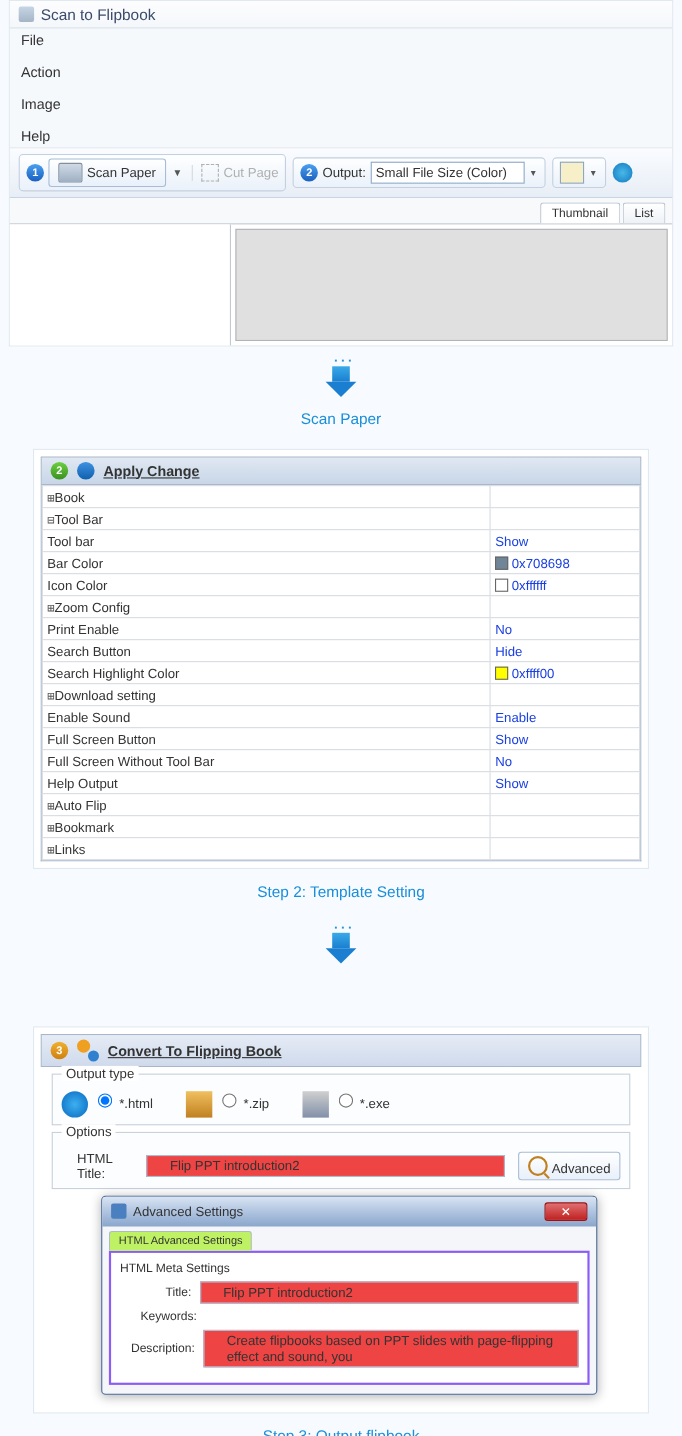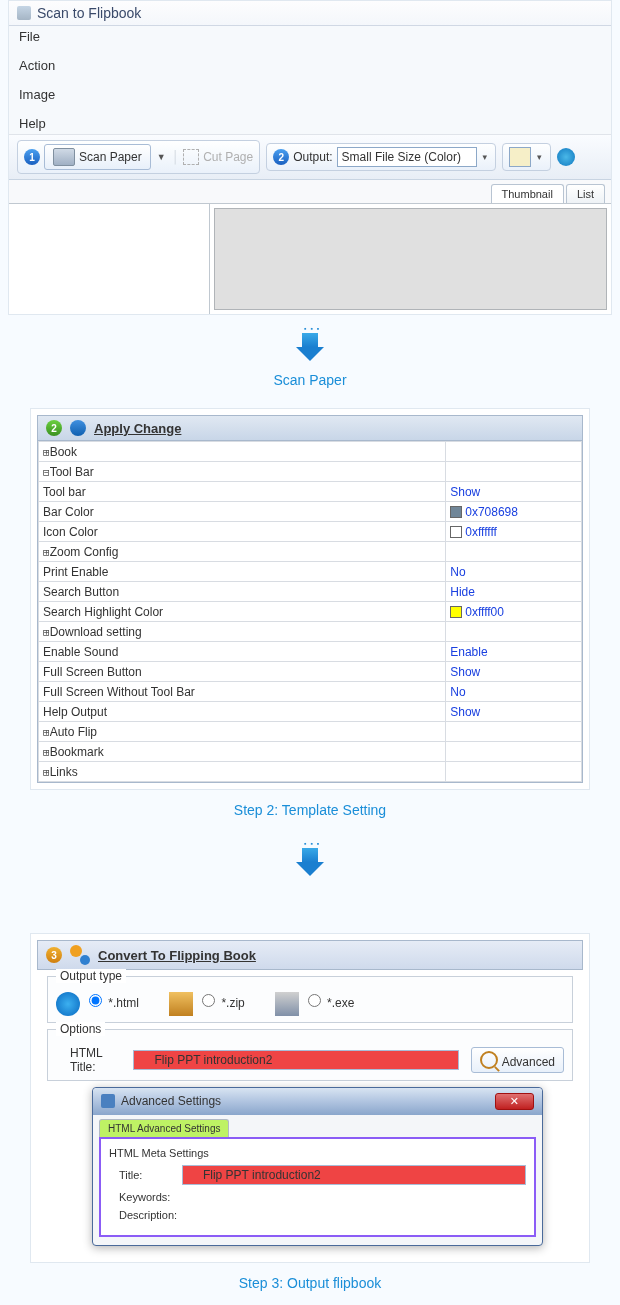--- a/index.html
+++ b/index.html
@@ -58,21 +58,21 @@
 .input-line { border:1px solid #a8bcd6; padding:2px 20px; font-size:12px; background:#ef4444; display:inline-block; }
 .adv-btn { display:inline-flex; align-items:flex-end; gap:4px; border:1px solid #a8bcd6; border-radius:3px; padding:3px 8px; background:linear-gradient(#fff,#e8f0fa); }
 .magnify-icon { width:14px; height:14px; border:2px solid #c08020; border-radius:50%; position:relative; }
 .magnify-icon::after { content:''; position:absolute; width:6px; height:2px; background:#c08020; transform:rotate(45deg); bottom:-3px; right:-4px; }
 .dialog { position:relative; border:1px solid #4a6a9a; border-radius:4px; margin:6px 40px 10px 55px; box-shadow:0 2px 10px rgba(0,0,0,0.3); background:#f4f6f9; }
 .dlg-title { background:linear-gradient(#d8e4f2,#b0c4e0 50%,#8aa6cc); padding:5px 8px; display:flex; justify-content:space-between; align-items:center; font-size:12px; border-radius:4px 4px 0 0; }
 .dlg-close { background:linear-gradient(#e07070,#c02020); color:#fff; padding:1px 14px; border-radius:3px; font-size:11px; border:1px solid #a01010; }
 .dlg-tab { display:inline-block; border:1px solid #b0b8c4; border-bottom:none; padding:3px 8px; margin:4px 0 0 6px; background:#bef264; font-size:10px; border-radius:3px 3px 0 0; }
 .dlg-body { border:2px solid #8b5cf6; margin:0 6px 8px 6px; background:#fff; padding:8px; }
 .meta-row { display:flex; gap:8px; margin:6px 0 6px 10px; align-items:center; font-size:11px; }
-.meta-label { width:60px; }
+.meta-label { width:60px;text-align:right; }
 .cut-icon { width:14px; height:14px; border:1px dashed #b0b0b0; display:inline-block; }
 .scanner-mini-icon { width:20px; height:16px; background:linear-gradient(#d0dae6,#a0b0c4); border:1px solid #8090a0; border-radius:2px; }
 </style>
 </head>
 <body>
 
 <div class="panel" style="margin-top:0;">
   <div class="titlebar">
     <span class="app-icon"></span>
     <span class="app-title">Scan to Flipbook</span>
@@ -254,18 +254,19 @@
       <div style="font-size:11px;margin-bottom:6px;">HTML Meta Settings</div>
       <div class="meta-row">
         <span class="meta-label">Title:</span>
         <span class="input-line" style="width:330px;">Flip PPT introduction2</span>
       </div>
       <div class="meta-row">
         <span class="meta-label">Keywords:</span>
       </div>
       <div class="meta-row">
         <span class="meta-label">Description:</span>
+        <span class="input-line" style="width:330px;">Create flipbooks based on PPT slides with page-flipping effect and sound, you</span>
       </div>
     </div>
   </div>
 </div>
 
 <div class="caption" style="padding-top:12px;">Step 3: Output flipbook</div>
 
 </body></html>

